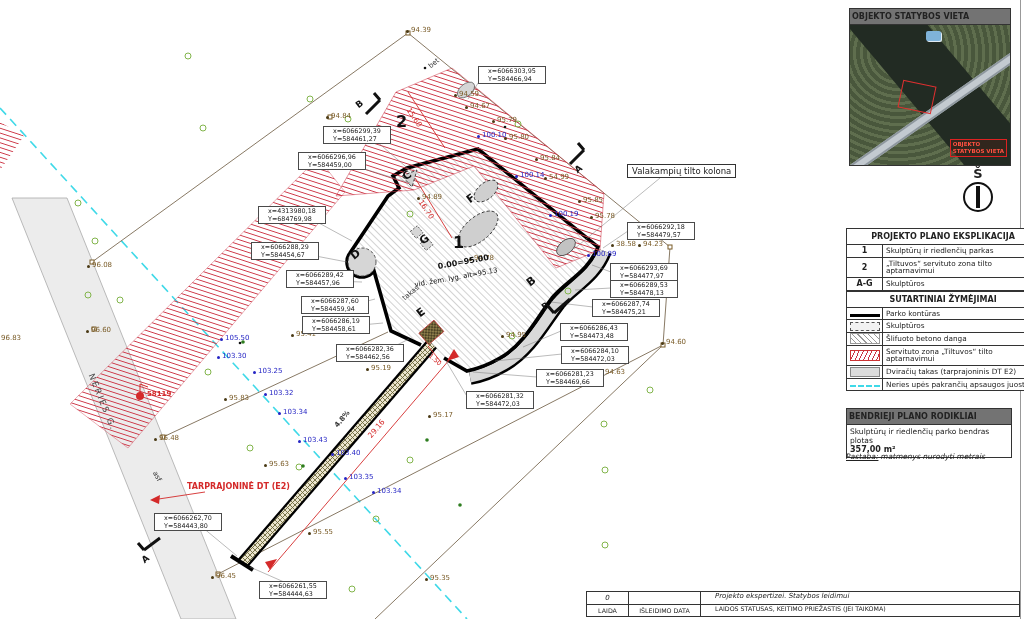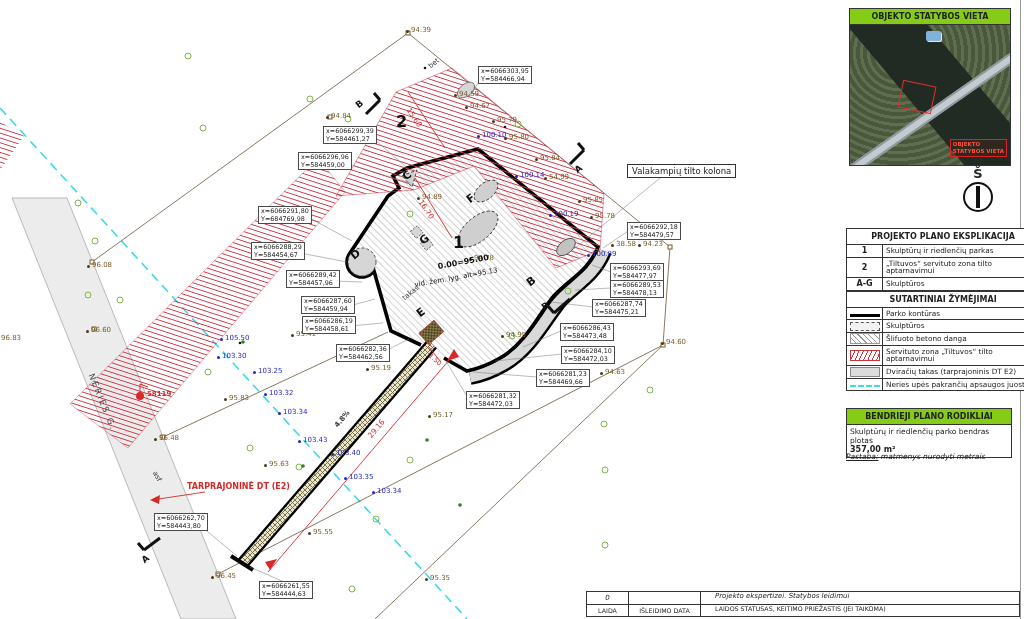--- a/index.html
+++ b/index.html
@@ -7,35 +7,35 @@
     font-family:"DejaVu Sans","Liberation Sans",sans-serif;color:#222}
   #sheet{position:relative;width:1024px;height:619px}
   svg{position:absolute;left:0;top:0}
   
   .spot{position:absolute;font-size:7px;white-space:nowrap;z-index:4}
   .spot.brown{color:#7a5c28}
   .spot.blue{color:#2525c4}
   .spot::before{content:"";position:absolute;left:-5px;top:3.5px;width:3px;height:3px;border-radius:50%;background:#4a3a14}
   .spot.blue::before{background:#2525c4}
   .coord{position:absolute;font-size:6.4px;line-height:1.25;background:#fff;border:1px solid #4a4a4a;
-    padding:0 2px;color:#222;white-space:nowrap;z-index:6}
+    padding:0 9px;color:#222;white-space:nowrap;z-index:6}
   .zl{position:absolute;font-weight:bold;font-size:16px;color:#111;z-index:5}
   .lt{position:absolute;font-weight:bold;font-size:11px;color:#111;z-index:5;transform:rotate(-38deg)}
   .sl{position:absolute;font-weight:bold;font-size:9px;color:#111;z-index:6;transform:rotate(-38deg)}
   .dim{position:absolute;color:#d42a2a;font-size:7.5px;white-space:nowrap;z-index:5;transform-origin:left top}
   .small-note{position:absolute;font-size:7px;color:#333;white-space:nowrap;z-index:5;transform-origin:left top}
   .callout{position:absolute;font-size:8.5px;background:#fff;border:1px solid #333;padding:1px 4px;z-index:6;white-space:nowrap}
   .redtxt{position:absolute;color:#d42a2a;font-size:8px;font-weight:bold;white-space:nowrap;z-index:6}
   .level{position:absolute;font-weight:bold;font-size:8px;color:#111;z-index:5;transform:rotate(-10deg);transform-origin:left top}
   .avg{position:absolute;font-size:7px;color:#111;z-index:5;transform:rotate(-10deg);transform-origin:left top}
   .street-name{position:absolute;font-size:8.5px;color:#444;letter-spacing:2px;z-index:4;
     transform:rotate(68deg);transform-origin:left top;white-space:nowrap}
   
   .panelbox{position:absolute;border:1px solid #333;background:#fff;z-index:8}
-  .pb-title{font-size:8px;font-weight:bold;text-align:center;border-bottom:1px solid #333;padding:3px 2px;background:#84cc16}
+  .pb-title{font-size:8px;font-weight:bold;text-align:left;border-bottom:1px solid #333;padding:3px 2px;background:#737373}
   .inset-photo{position:relative;width:100%;height:140px;overflow:hidden;
     background:repeating-radial-gradient(circle at 30% 20%, #5f6e4e 0 3px, #49573c 3px 7px),#52604a}
   .ph-river{position:absolute;left:-45px;top:26px;width:260px;height:62px;background:#222b23;transform:rotate(50deg)}
   .ph-bridge{position:absolute;left:-30px;top:78px;width:240px;height:10px;background:#c3cad0;
     border-top:2px solid #8e979e;border-bottom:2px solid #8e979e;transform:rotate(-35deg)}
   .ph-bldg{position:absolute;left:76px;top:6px;width:15px;height:10px;background:#7fb3d9;border-radius:2px;box-shadow:1px 1px 0 #dfeaf2}
   .ph-site{position:absolute;left:50px;top:58px;width:34px;height:28px;border:1.2px solid #e03030;transform:rotate(12deg)}
   .ph-tag{position:absolute;right:3px;bottom:8px;border:1px solid #d22;color:#ff5040;font-size:5.5px;line-height:1.25;
     padding:1px 2px;background:rgba(80,30,20,.35);text-align:left;font-weight:bold}
   .north{position:absolute;z-index:8;text-align:center}
@@ -270,21 +270,21 @@
     </div>
 <div class="coord" style="left:323px;top:126px">
       <div>x=6066299,39</div>
       <div>Y=584461,27</div>
     </div>
 <div class="coord" style="left:298px;top:152px">
       <div>x=6066296,96</div>
       <div>Y=584459,00</div>
     </div>
 <div class="coord" style="left:258px;top:206px">
-      <div>x=6066291,80</div>
+      <div>x=4313980,18</div>
       <div>Y=684769,98</div>
     </div>
 <div class="coord" style="left:251px;top:242px">
       <div>x=6066288,29</div>
       <div>Y=584454,67</div>
     </div>
 <div class="coord" style="left:286px;top:270px">
       <div>x=6066289,42</div>
       <div>Y=584457,96</div>
     </div>

